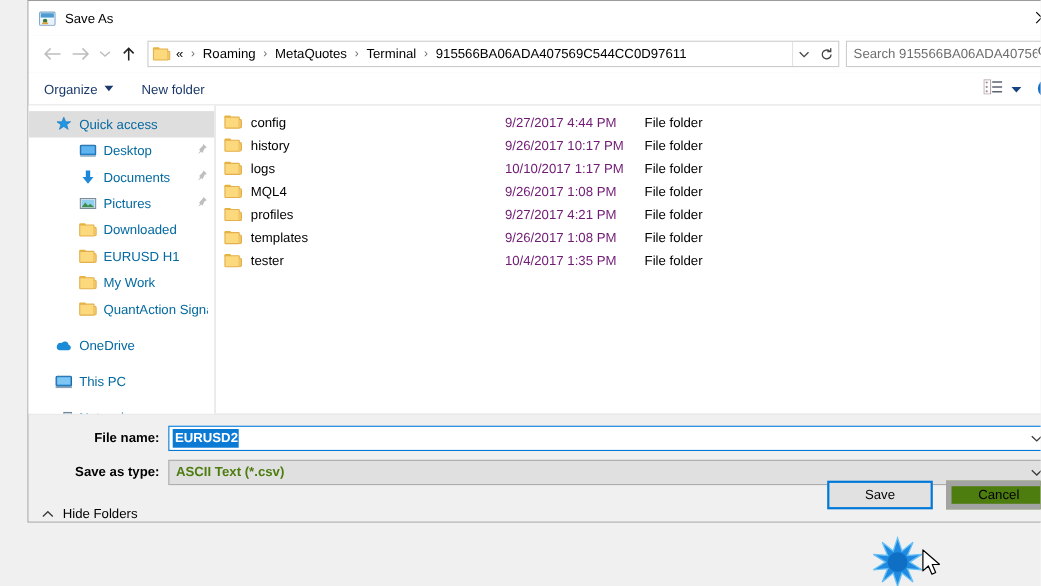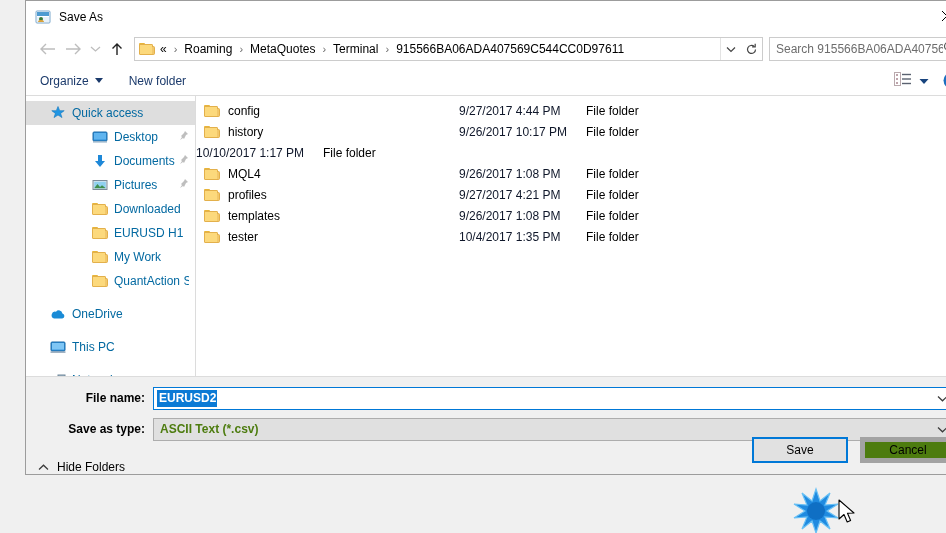--- a/index.html
+++ b/index.html
@@ -122,21 +122,21 @@
   }
   .nav-row {
     height: 24px; display: flex; align-items: center;
     font-size: 12px; color: #0369a1; white-space: nowrap;
     padding-right: 6px;
   }
   .nav-row.selected { background: #dedede; }
   .nav-row .ico { width: 16px; height: 16px; flex: none; margin-right: 6px; position: relative; }
   .nav-row .lbl { flex: 1 1 auto; overflow: hidden; }
   .nav-row .pin { width: 11px; flex: none; opacity: .55; }
-  .lvl1 { padding-left: 66px; }
+  .lvl1 { padding-left: 46px; }
   .lvl0b { padding-left: 24px; }
 
   .filepane { flex: 1 1 auto; display: flex; flex-direction: column; min-width: 0; }
   .colhdr {
     height: 24px; min-height: 24px;
     display: flex; align-items: center;
     border-bottom: 1px solid #e5e5e5;
     position: relative;
     background: #fff;
   }
@@ -152,21 +152,21 @@
   .col.c-type { width: 110px; }
   .col.c-size { width: 79px; }
   .col.c-rest { flex: 1 1 auto; border-right: none; }
   .sortcaret {
     position: absolute; left: 126px; top: -1px; width: 9px; height: 6px;
   }
   .rows { flex: 1 1 auto; overflow: hidden; padding-top: 4px; }
   .frow { height: 21px; display: flex; align-items: center; font-size: 12px; color: #000; }
   .frow .fn { width: 263px; display: flex; align-items: center; padding-left: 8px; flex: none; }
   .frow .folder { width: 16px; height: 14px; margin-right: 8px; flex: none; position: relative; }
-  .frow .fd { width: 127px; flex: none; color: #0f172a; }
+  .frow .fd { width: 127px; flex: none; color: #701a75; }
   .frow .ft { width: 110px; flex: none; }
   .frow .fs { width: 79px; flex: none; }
 
   
   .fldr { position:absolute; left:0; top:0; width:16px; height:14px; }
   .fldr .tab { position:absolute; left:0; top:1px; width:6px; height:2px; background:#e8b53a; border-radius:1px 1px 0 0;}
   .fldr .bdy { position:absolute; left:0; top:2px; width:14px; height:11px; background:#fcd97c; border:1px solid #e3b04b; border-radius:1px;}
   .fldr .edge{ position:absolute; left:13px; top:4px; width:3px; height:9px; background:#f2c76a; border:1px solid #e3b04b; border-left:none; border-radius:0 2px 2px 0;}
 
   
@@ -506,20 +506,30 @@
                   <span class="edge"></span>
                 </span>
               </span>
             <span>history</span>
           </span>
           <span class="fd">9/26/2017 10:17 PM</span>
           <span class="ft">File folder</span>
           <span class="fs"></span>
         </div>
         <div class="frow">
+          <span class="fn">
+            <span class="folder">
+                <span class="fldr">
+                  <span class="tab"></span>
+                  <span class="bdy"></span>
+                  <span class="edge"></span>
+                </span>
+              </span>
+            <span>logs</span>
+          </span>
           <span class="fd">10/10/2017 1:17 PM</span>
           <span class="ft">File folder</span>
           <span class="fs"></span>
         </div>
         <div class="frow">
           <span class="fn">
             <span class="folder">
                 <span class="fldr">
                   <span class="tab"></span>
                   <span class="bdy"></span>

